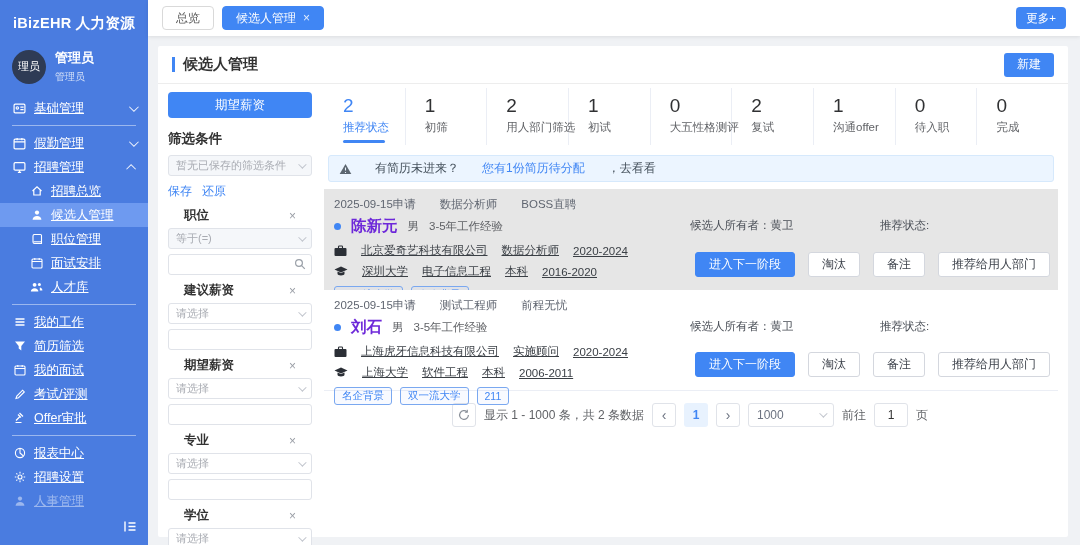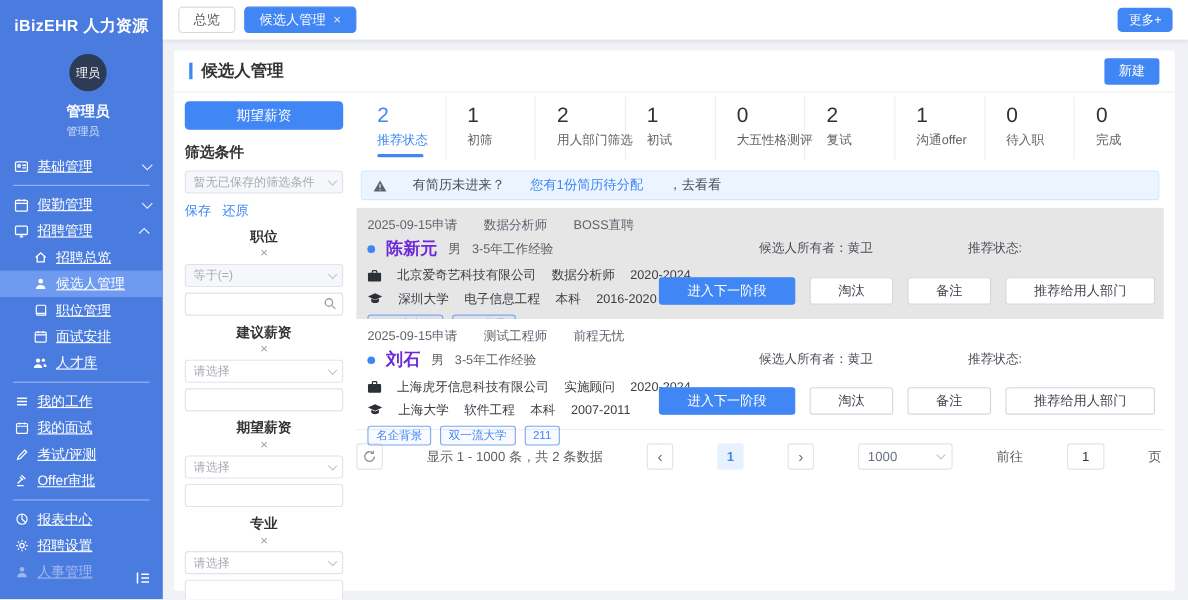--- a/index.html
+++ b/index.html
@@ -3,21 +3,21 @@
 <meta charset="utf-8">
 <style>
   * { margin:0; padding:0; box-sizing:border-box; }
   html,body { background:#f0f2f5; }
   body { font-family:"Liberation Sans","DejaVu Sans",sans-serif; }
   .app { position:relative; width:1080px; height:545px; background:#f0f2f5; overflow:hidden; }
 
   
   .sidebar { position:absolute; left:0; top:0; width:148px; height:545px; background:#4a7ce0; color:#fff; }
   .logo { padding:14px 0 0 13px; font-size:14.5px; font-weight:bold; letter-spacing:.3px; white-space:nowrap; }
-  .user { display:flex; align-items:center; gap:9px; margin:16px 0 0 12px;flex-direction:column; }
+  .user { display:flex; align-items:center; gap:9px; margin:16px 0 0 12px; }
   .avatar { width:34px; height:34px; border-radius:50%; background:#2e3b55; display:flex; align-items:center; justify-content:center; font-size:11px; flex:none; }
   .user-name { font-size:13px; font-weight:bold; }
   .user-role { font-size:10px; opacity:.75; margin-top:3px; }
   .menu { margin-top:12px; font-size:12.5px;text-decoration:underline; }
   .menu-item { height:24px; display:flex; align-items:center; gap:8px; padding:0 12px 0 13px; cursor:pointer; white-space:nowrap; }
   .menu-item.sub { padding-left:30px; }
   .menu-item.active { background:#6e9af0; }
   .menu-item.disabled { opacity:.45; }
   .menu-item .mi { width:13px; height:13px; flex:none; display:flex; align-items:center; justify-content:center; }
   .menu-item svg { display:block; }
@@ -43,21 +43,21 @@
 
   
   .filter-col { position:absolute; left:10px; top:46px; width:144px; }
   .all-pos { height:26px; background:#4086f4; color:#fff; border-radius:4px; font-size:12.5px; display:flex; align-items:center; justify-content:center; cursor:pointer; }
   .f-title { font-size:13.5px; font-weight:bold; color:#333; margin:12px 0 7px; }
   .sel { height:21px; border:1px solid #e0e3e9; border-radius:3px; display:flex; align-items:center; justify-content:space-between; padding:0 7px; font-size:11px; color:#a8abb2; background:#fff; cursor:pointer; }
   .sel.gray { background:#f5f7fa; }
   .sel-chev { width:6px; height:6px; border-right:1.2px solid #c0c4cc; border-bottom:1.2px solid #c0c4cc; transform:rotate(45deg) translateY(-2px); flex:none; }
   .f-links { margin:7px 0 1px; font-size:12px; color:#4086f4; display:flex; gap:10px; }
   .f-links span { cursor:pointer; }
-  .fg-label { display:flex; justify-content:space-between; align-items:center; font-size:12.5px; font-weight:bold; color:#333; margin:7px 0 4px;flex-direction:column; }
+  .fg-label { display:flex; justify-content:space-between; align-items:center; font-size:12.5px; font-weight:bold; color:#333; margin:7px 16px 4px; }
   .fg-x { color:#9a9ea6; font-size:12px; font-weight:normal; cursor:pointer; line-height:1; }
   .f-input { width:100%; height:21px; border:1px solid #e0e3e9; border-radius:3px; margin-top:5px; padding:0 7px; font-size:11px; color:#333; outline:none; background:#fff; }
   .f-search { position:relative; margin-top:5px; }
   .f-search input { margin-top:0; padding-right:22px; }
   .f-search svg { position:absolute; right:6px; top:4px; }
 
   
   .list { position:absolute; left:166px; top:40px; width:734px; }
   .stages { display:flex; height:57px; margin-top:2px; }
   .stage { flex:1; padding:7px 0 0 19px; border-right:1px solid #ebeef5; cursor:pointer; min-width:0; }
@@ -71,31 +71,31 @@
   .alert .link { color:#4086f4; cursor:pointer; }
 
   .card { position:relative; height:101px; padding:8px 10px; }
   .card.selected { background:#e6e6e6; }
   .card.normal { background:#fff; border-bottom:1px solid #ebeef5; }
   .meta { display:flex; gap:24px; font-size:11.5px; color:#5f6570; }
   .name-row { display:flex; align-items:center; gap:10px; margin-top:4px; }
   .dot { width:7px; height:7px; border-radius:50%; background:#4086f4; flex:none; }
   .name { font-size:15.5px; font-weight:bold; color:#6d28d9; }
   .sub12 { font-size:11.5px; color:#606266; }
-  .fact-row { display:flex; align-items:center; gap:14px; margin-top:6px; font-size:11.5px; color:#3a3f45; }
+  .fact-row { display:flex; align-items:center; gap:14px; margin-top:6px; font-size:11.5px; color:#3a3f45;text-decoration:underline; }
   .fact-row svg { flex:none; }
   .tags-row { display:flex; gap:8px; margin-top:7px; }
   .tag { height:18px; padding:0 7px; border:1px solid #7aa8f0; color:#4086f4; border-radius:3px; font-size:10.5px; display:flex; align-items:center; background:rgba(64,134,244,.04); }
   .owner { position:absolute; left:366px; top:29px; font-size:11.5px; color:#4a4f57; }
   .status { position:absolute; left:556px; top:29px; font-size:11.5px; color:#4a4f57; }
   .actions { position:absolute; right:8px; bottom:13px; display:flex; gap:13px; }
-  .btn { height:25px; padding:0 25px; border-radius:3px; font-size:12px; display:flex; align-items:center; background:#fff; border:1px solid #d4d7de; color:#3f444d; cursor:pointer; }
+  .btn { height:25px; padding:0 13px; border-radius:3px; font-size:12px; display:flex; align-items:center; background:#fff; border:1px solid #d4d7de; color:#3f444d; cursor:pointer; }
   .btn.primary { background:#4086f4; border-color:#4086f4; color:#fff; }
 
-  .pager { display:flex; align-items:center; justify-content:space-between; gap:8px; margin-top:12px; font-size:12px; color:#606266; padding-right:2px; }
+  .pager { display:flex; align-items:center; justify-content:center; gap:8px; margin-top:12px; font-size:12px; color:#606266; padding-right:2px; }
   .pg-box { height:24px; min-width:24px; border:1px solid #e0e3e9; border-radius:3px; display:flex; align-items:center; justify-content:center; background:#fff; color:#6b7280; cursor:pointer; padding:0 4px; }
   .pg-cur { height:24px; min-width:24px; border-radius:3px; display:flex; align-items:center; justify-content:center; background:#e8f2fe; color:#4086f4; font-weight:bold; cursor:pointer; }
   .pg-size { width:86px; justify-content:space-between; padding:0 8px; }
   .pg-input { width:34px; height:24px; border:1px solid #e0e3e9; border-radius:3px; text-align:center; font-size:12px; color:#333; outline:none; }
   .pg-arrow { font-size:14px; line-height:1; }
 </style>
 </head>
 <body>
 
 <div class="app">
@@ -192,20 +192,28 @@
       <div class="menu-item">
         <span class="mi">
             <svg width="12" height="12" viewBox="0 0 12 12" stroke="currentColor" stroke-width="1.3">
               <path d="M1.5 3h9M1.5 6h9M1.5 9h9"></path>
             </svg>
           </span>
         <span>我的工作</span>
       </div>
       <div class="menu-item">
         <span class="mi">
+            <svg width="12" height="12" viewBox="0 0 12 12" fill="currentColor">
+              <path d="M1 1.5h10L7.3 6v4.5L4.7 8.6V6z"></path>
+            </svg>
+          </span>
+        <span>简历筛选</span>
+      </div>
+      <div class="menu-item">
+        <span class="mi">
             <svg width="12" height="12" viewBox="0 0 12 12" fill="none" stroke="currentColor" stroke-width="1.1">
               <rect x="1" y="2" width="10" height="9" rx="1"></rect>
               <path d="M1 4.5h10M3.8 1v2M8.2 1v2"></path>
             </svg>
           </span>
         <span>我的面试</span>
       </div>
       <div class="menu-item">
         <span class="mi">
             <svg width="12" height="12" viewBox="0 0 12 12" fill="none" stroke="currentColor" stroke-width="1.1">
@@ -468,21 +476,21 @@
           <span>2020-2024</span>
         </div>
         <div class="fact-row">
           <svg width="14" height="11" viewBox="0 0 14 11" fill="#2b2f36">
               <path d="M7 .5 13.5 3.5 7 6.5.5 3.5z"></path>
               <path d="M3.5 5.4v2.4c0 .9 1.6 1.7 3.5 1.7s3.5-.8 3.5-1.7V5.4L7 7z"></path>
             </svg>
           <span>上海大学</span>
           <span>软件工程</span>
           <span>本科</span>
-          <span>2007-2011</span>
+          <span>2006-2011</span>
         </div>
         <div class="tags-row">
           <span class="tag">名企背景</span>
           <span class="tag">双一流大学</span>
           <span class="tag">211</span>
         </div>
         <div class="owner">候选人所有者：黄卫</div>
         <div class="status">推荐状态:</div>
         <div class="actions">
           <div class="btn primary">进入下一阶段</div>

